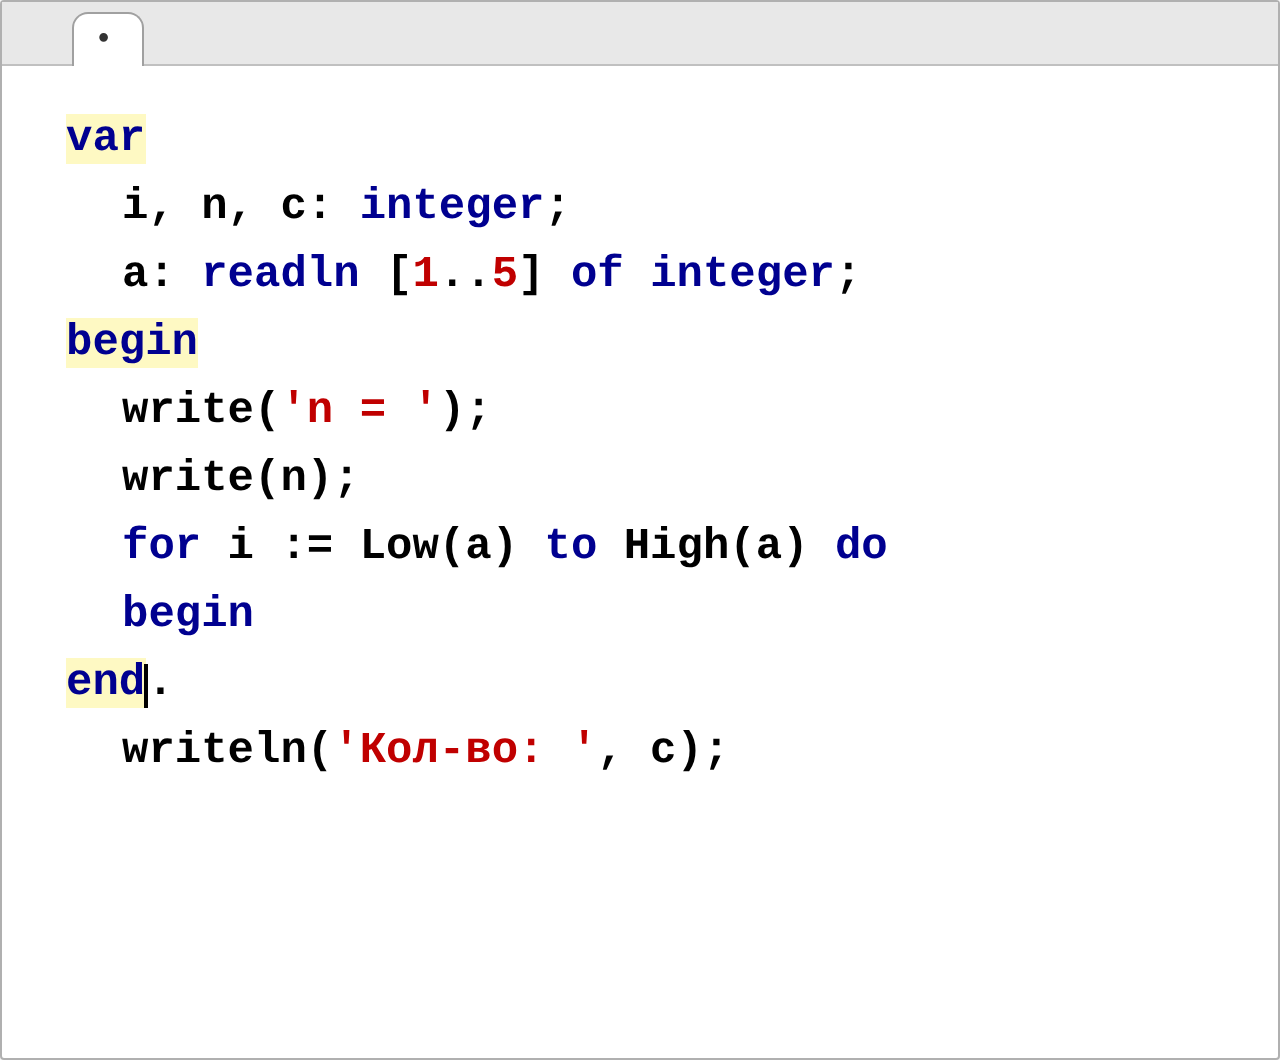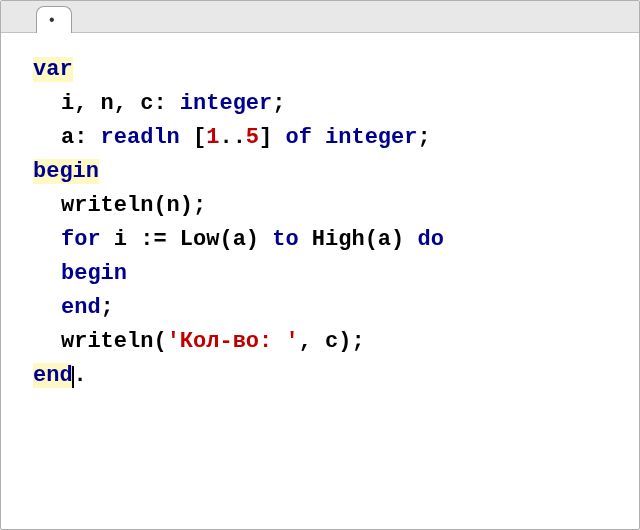--- a/index.html
+++ b/index.html
@@ -74,20 +74,20 @@
   <div class="tab-bar">
     <div class="tab">
       <span>•</span>
     </div>
   </div>
   <div class="editor">
     <div class="line"><span class="kw hl">var</span></div>
     <div class="line ind1"><span>i, n, c: </span><span class="type">integer</span><span>;</span></div>
     <div class="line ind1"><span>a: </span><span class="kw">readln</span><span> [</span><span class="num">1</span><span>..</span><span class="num">5</span><span>] </span><span class="kw">of</span><span> </span><span class="type">integer</span><span>;</span></div>
     <div class="line"><span class="kw hl">begin</span></div>
-    <div class="line ind1"><span>writeln(n);</span></div>
+    <div class="line ind1"><span>write(</span><span class="str">'n = '</span><span>);</span></div>
+    <div class="line ind1"><span>write(n);</span></div>
     <div class="line ind1"><span class="kw">for</span><span> i := Low(a) </span><span class="kw">to</span><span> High(a) </span><span class="kw">do</span></div>
     <div class="line ind1"><span class="kw">begin</span></div>
-    <div class="line ind1"><span class="kw">end</span><span>;</span></div>
+    <div class="line"><span class="kw hl">end</span><span class="cursor"></span><span>.</span></div>
     <div class="line ind1"><span>writeln(</span><span class="str">'Кол-во: '</span><span>, c);</span></div>
-    <div class="line"><span class="kw hl">end</span><span class="cursor"></span><span>.</span></div>
   </div>
 </div>
 
 </body></html>

